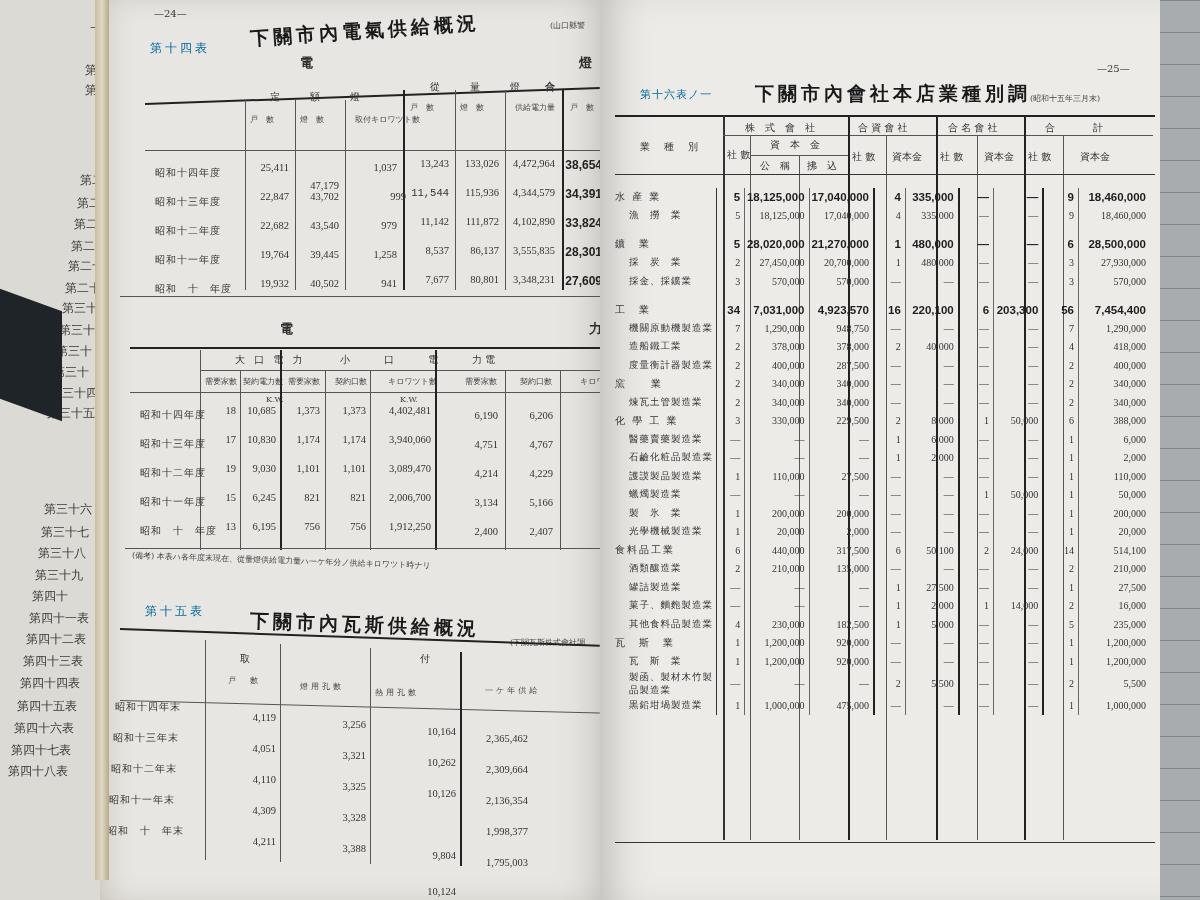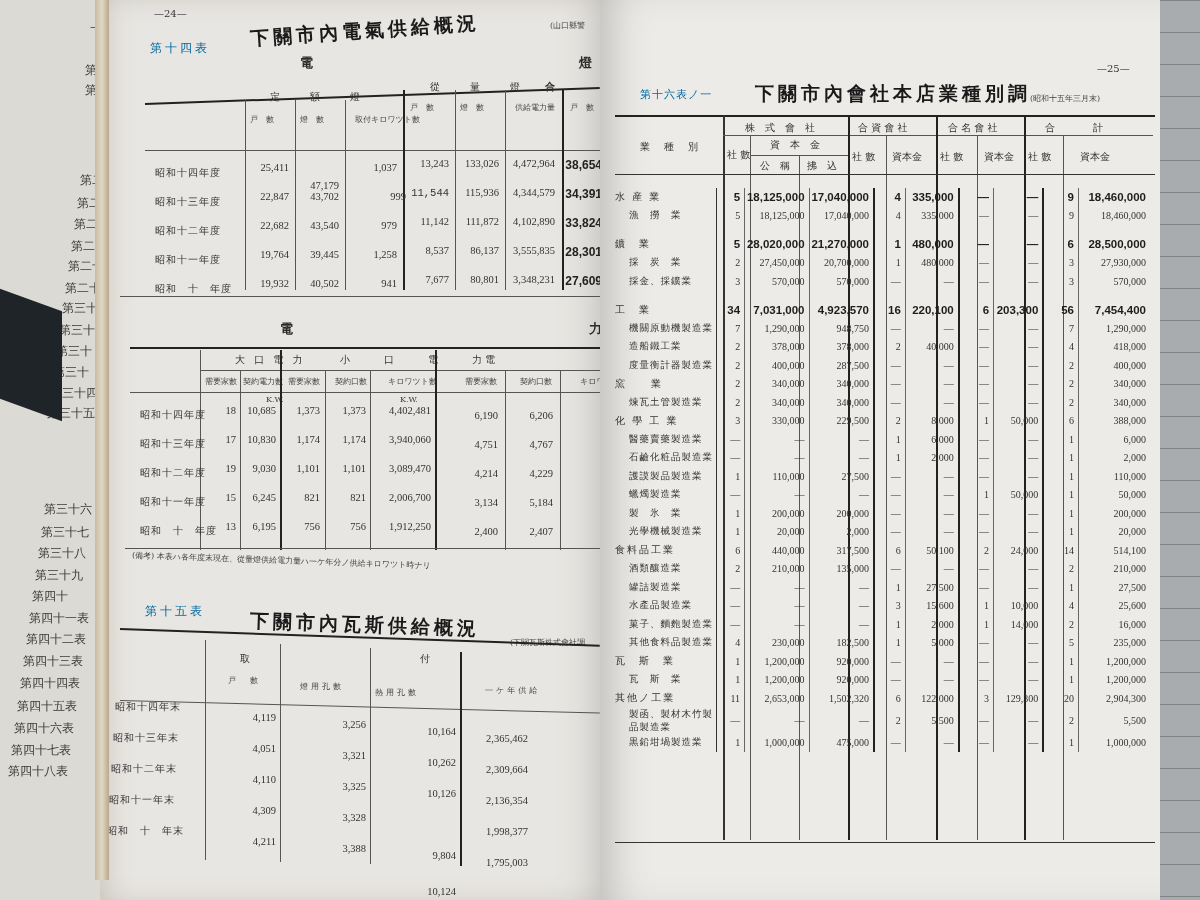--- a/index.html
+++ b/index.html
@@ -207,21 +207,21 @@
       <div class="abs num" style="left:273px;width:58px;top:463px;">3,089,470</div>
       <div class="abs num" style="left:340px;width:58px;top:468px;">4,214</div>
       <div class="abs num" style="left:395px;width:58px;top:468px;">4,229</div>
       <div class="abs sm" style="left:40px;top:495px;letter-spacing:1px;">昭和十一年度</div>
       <div class="abs num" style="left:78px;width:58px;top:492px;">15</div>
       <div class="abs num" style="left:118px;width:58px;top:492px;">6,245</div>
       <div class="abs num" style="left:162px;width:58px;top:492px;">821</div>
       <div class="abs num" style="left:208px;width:58px;top:492px;">821</div>
       <div class="abs num" style="left:273px;width:58px;top:492px;">2,006,700</div>
       <div class="abs num" style="left:340px;width:58px;top:497px;">3,134</div>
-      <div class="abs num" style="left:395px;width:58px;top:497px;">5,184</div>
+      <div class="abs num" style="left:395px;width:58px;top:497px;">5,166</div>
       <div class="abs sm" style="left:40px;top:524px;letter-spacing:1px;">昭和　十　年度</div>
       <div class="abs num" style="left:78px;width:58px;top:521px;">13</div>
       <div class="abs num" style="left:118px;width:58px;top:521px;">6,195</div>
       <div class="abs num" style="left:162px;width:58px;top:521px;">756</div>
       <div class="abs num" style="left:208px;width:58px;top:521px;">756</div>
       <div class="abs num" style="left:273px;width:58px;top:521px;">1,912,250</div>
       <div class="abs num" style="left:340px;width:58px;top:526px;">2,400</div>
       <div class="abs num" style="left:395px;width:58px;top:526px;">2,407</div>
       <div class="hlt" style="left:25px;top:548px;width:485px;"></div>
     </div>
@@ -582,32 +582,20 @@
         <td class="n c2">—</td>
         <td class="n c3">—</td>
         <td class="n c4">1</td>
         <td class="n c5">27,500</td>
         <td class="n c6">—</td>
         <td class="n c7">—</td>
         <td class="n c8">1</td>
         <td class="n c9">27,500</td>
       </tr>
       <tr class="sub">
-        <td class="name">水產品製造業</td>
-        <td class="n c1">—</td>
-        <td class="n c2">—</td>
-        <td class="n c3">—</td>
-        <td class="n c4">3</td>
-        <td class="n c5">15,600</td>
-        <td class="n c6">1</td>
-        <td class="n c7">10,000</td>
-        <td class="n c8">4</td>
-        <td class="n c9">25,600</td>
-      </tr>
-      <tr class="sub">
         <td class="name">菓子、麵麭製造業</td>
         <td class="n c1">—</td>
         <td class="n c2">—</td>
         <td class="n c3">—</td>
         <td class="n c4">1</td>
         <td class="n c5">2,000</td>
         <td class="n c6">1</td>
         <td class="n c7">14,000</td>
         <td class="n c8">2</td>
         <td class="n c9">16,000</td>
@@ -641,32 +629,20 @@
         <td class="n c1">1</td>
         <td class="n c2">1,200,000</td>
         <td class="n c3">920,000</td>
         <td class="n c4">—</td>
         <td class="n c5">—</td>
         <td class="n c6">—</td>
         <td class="n c7">—</td>
         <td class="n c8">1</td>
         <td class="n c9">1,200,000</td>
       </tr>
-      <tr class="cat2">
-        <td class="name">其他ノ工業</td>
-        <td class="n c1">11</td>
-        <td class="n c2">2,653,000</td>
-        <td class="n c3">1,502,320</td>
-        <td class="n c4">6</td>
-        <td class="n c5">122,000</td>
-        <td class="n c6">3</td>
-        <td class="n c7">129,300</td>
-        <td class="n c8">20</td>
-        <td class="n c9">2,904,300</td>
-      </tr>
       <tr class="sub">
         <td class="name">製函、製材木竹製品製造業</td>
         <td class="n c1">—</td>
         <td class="n c2">—</td>
         <td class="n c3">—</td>
         <td class="n c4">2</td>
         <td class="n c5">5,500</td>
         <td class="n c6">—</td>
         <td class="n c7">—</td>
         <td class="n c8">2</td>

